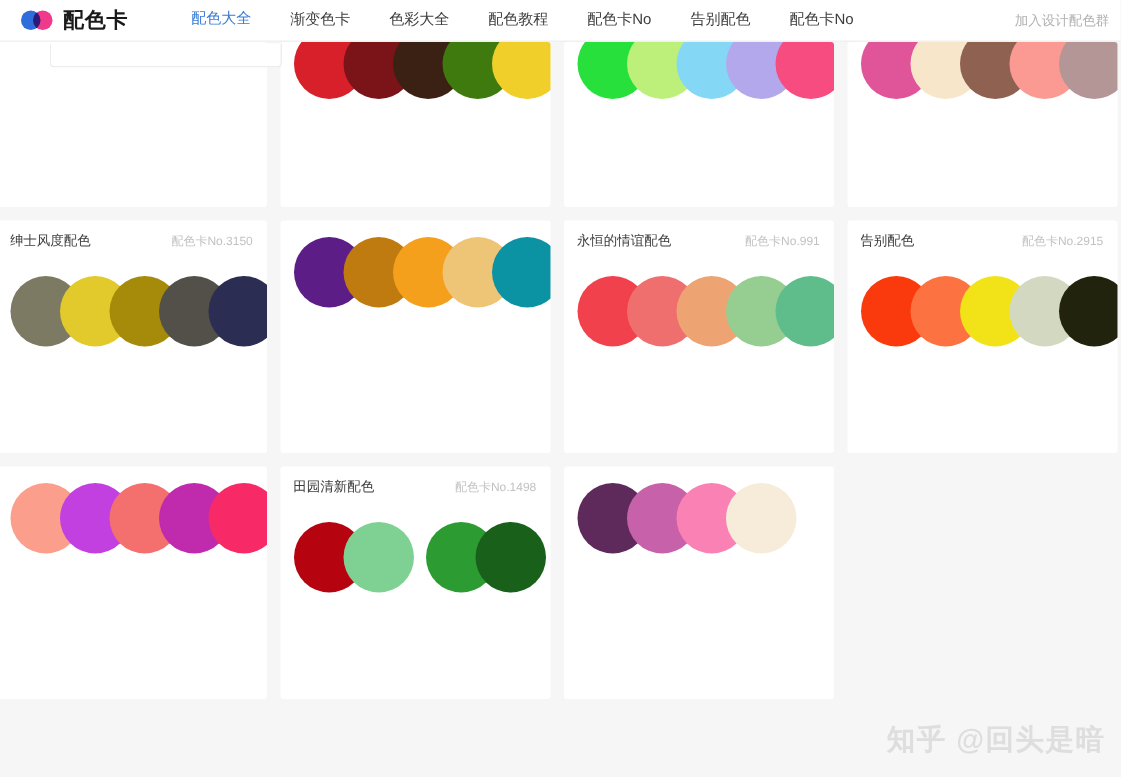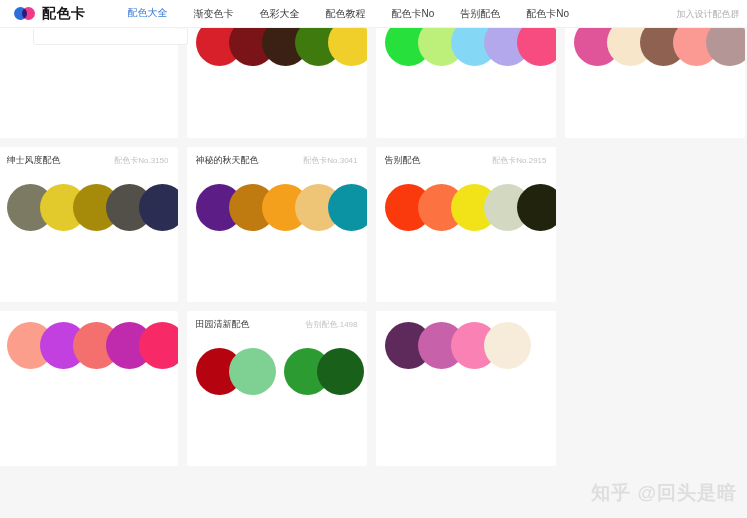--- a/index.html
+++ b/index.html
@@ -260,34 +260,43 @@
         </div>
         <div class="swatches">
           <span class="swatch" title="#7c7a63" style="background: rgb(124, 122, 99);"></span>
           <span class="swatch" title="#e2c92c" style="background: rgb(226, 201, 44);"></span>
           <span class="swatch" title="#a68b0b" style="background: rgb(166, 139, 11);"></span>
           <span class="swatch" title="#53504a" style="background: rgb(83, 80, 74);"></span>
           <span class="swatch" title="#2b2e52" style="background: rgb(43, 46, 82);"></span>
         </div>
       </div>
       <div class="card">
-        <div class="card-head">
-          <span class="card-title">神秘的秋天配色</span>
-          <span class="card-no">配色卡No.3041</span>
-        </div>
         <div class="swatches">
           <span class="swatch" title="#5c1d86" style="background: rgb(92, 29, 134);"></span>
           <span class="swatch" title="#c07b10" style="background: rgb(192, 123, 16);"></span>
           <span class="swatch" title="#f5a01c" style="background: rgb(245, 160, 28);"></span>
           <span class="swatch" title="#eec477" style="background: rgb(238, 196, 119);"></span>
           <span class="swatch" title="#0c93a3" style="background: rgb(12, 147, 163);"></span>
         </div>
       </div>
       <div class="card">
         <div class="card-head">
+          <span class="card-title">永恒的情谊配色</span>
+          <span class="card-no">配色卡No.991</span>
+        </div>
+        <div class="swatches">
+          <span class="swatch" title="#f0414c" style="background: rgb(240, 65, 76);"></span>
+          <span class="swatch" title="#ef6f6f" style="background: rgb(239, 111, 111);"></span>
+          <span class="swatch" title="#eda472" style="background: rgb(237, 164, 114);"></span>
+          <span class="swatch" title="#96cd91" style="background: rgb(150, 205, 145);"></span>
+          <span class="swatch" title="#5fbd8c" style="background: rgb(95, 189, 140);"></span>
+        </div>
+      </div>
+      <div class="card">
+        <div class="card-head">
           <span class="card-title">告别配色</span>
           <span class="card-no">配色卡No.2915</span>
         </div>
         <div class="swatches">
           <span class="swatch" title="#fa3a0c" style="background: rgb(250, 58, 12);"></span>
           <span class="swatch" title="#fc7341" style="background: rgb(252, 115, 65);"></span>
           <span class="swatch" title="#f2e318" style="background: rgb(242, 227, 24);"></span>
           <span class="swatch" title="#d2d9c0" style="background: rgb(210, 217, 192);"></span>
           <span class="swatch" title="#22230d" style="background: rgb(34, 35, 13);"></span>
         </div>
@@ -299,21 +308,21 @@
           <span class="swatch" title="#fb9e8c" style="background: rgb(251, 158, 140);"></span>
           <span class="swatch" title="#c240df" style="background: rgb(194, 64, 223);"></span>
           <span class="swatch" title="#f4706e" style="background: rgb(244, 112, 110);"></span>
           <span class="swatch" title="#c02bae" style="background: rgb(192, 43, 174);"></span>
           <span class="swatch" title="#f72a67" style="background: rgb(247, 42, 103);"></span>
         </div>
       </div>
       <div class="card">
         <div class="card-head">
           <span class="card-title">田园清新配色</span>
-          <span class="card-no">告别配色.1498</span>
+          <span class="card-no">配色卡No.1498</span>
         </div>
         <div class="swatches">
           <span class="swatch" title="#b50410" style="background: rgb(181, 4, 16);"></span>
           <span class="swatch" title="#7ed192" style="background: rgb(126, 209, 146);"></span>
           <span class="swatch gap" title="#2c9b32" style="background: rgb(44, 155, 50);"></span>
           <span class="swatch" title="#19601a" style="background: rgb(25, 96, 26);"></span>
         </div>
       </div>
       <div class="card">
         <div class="swatches">

